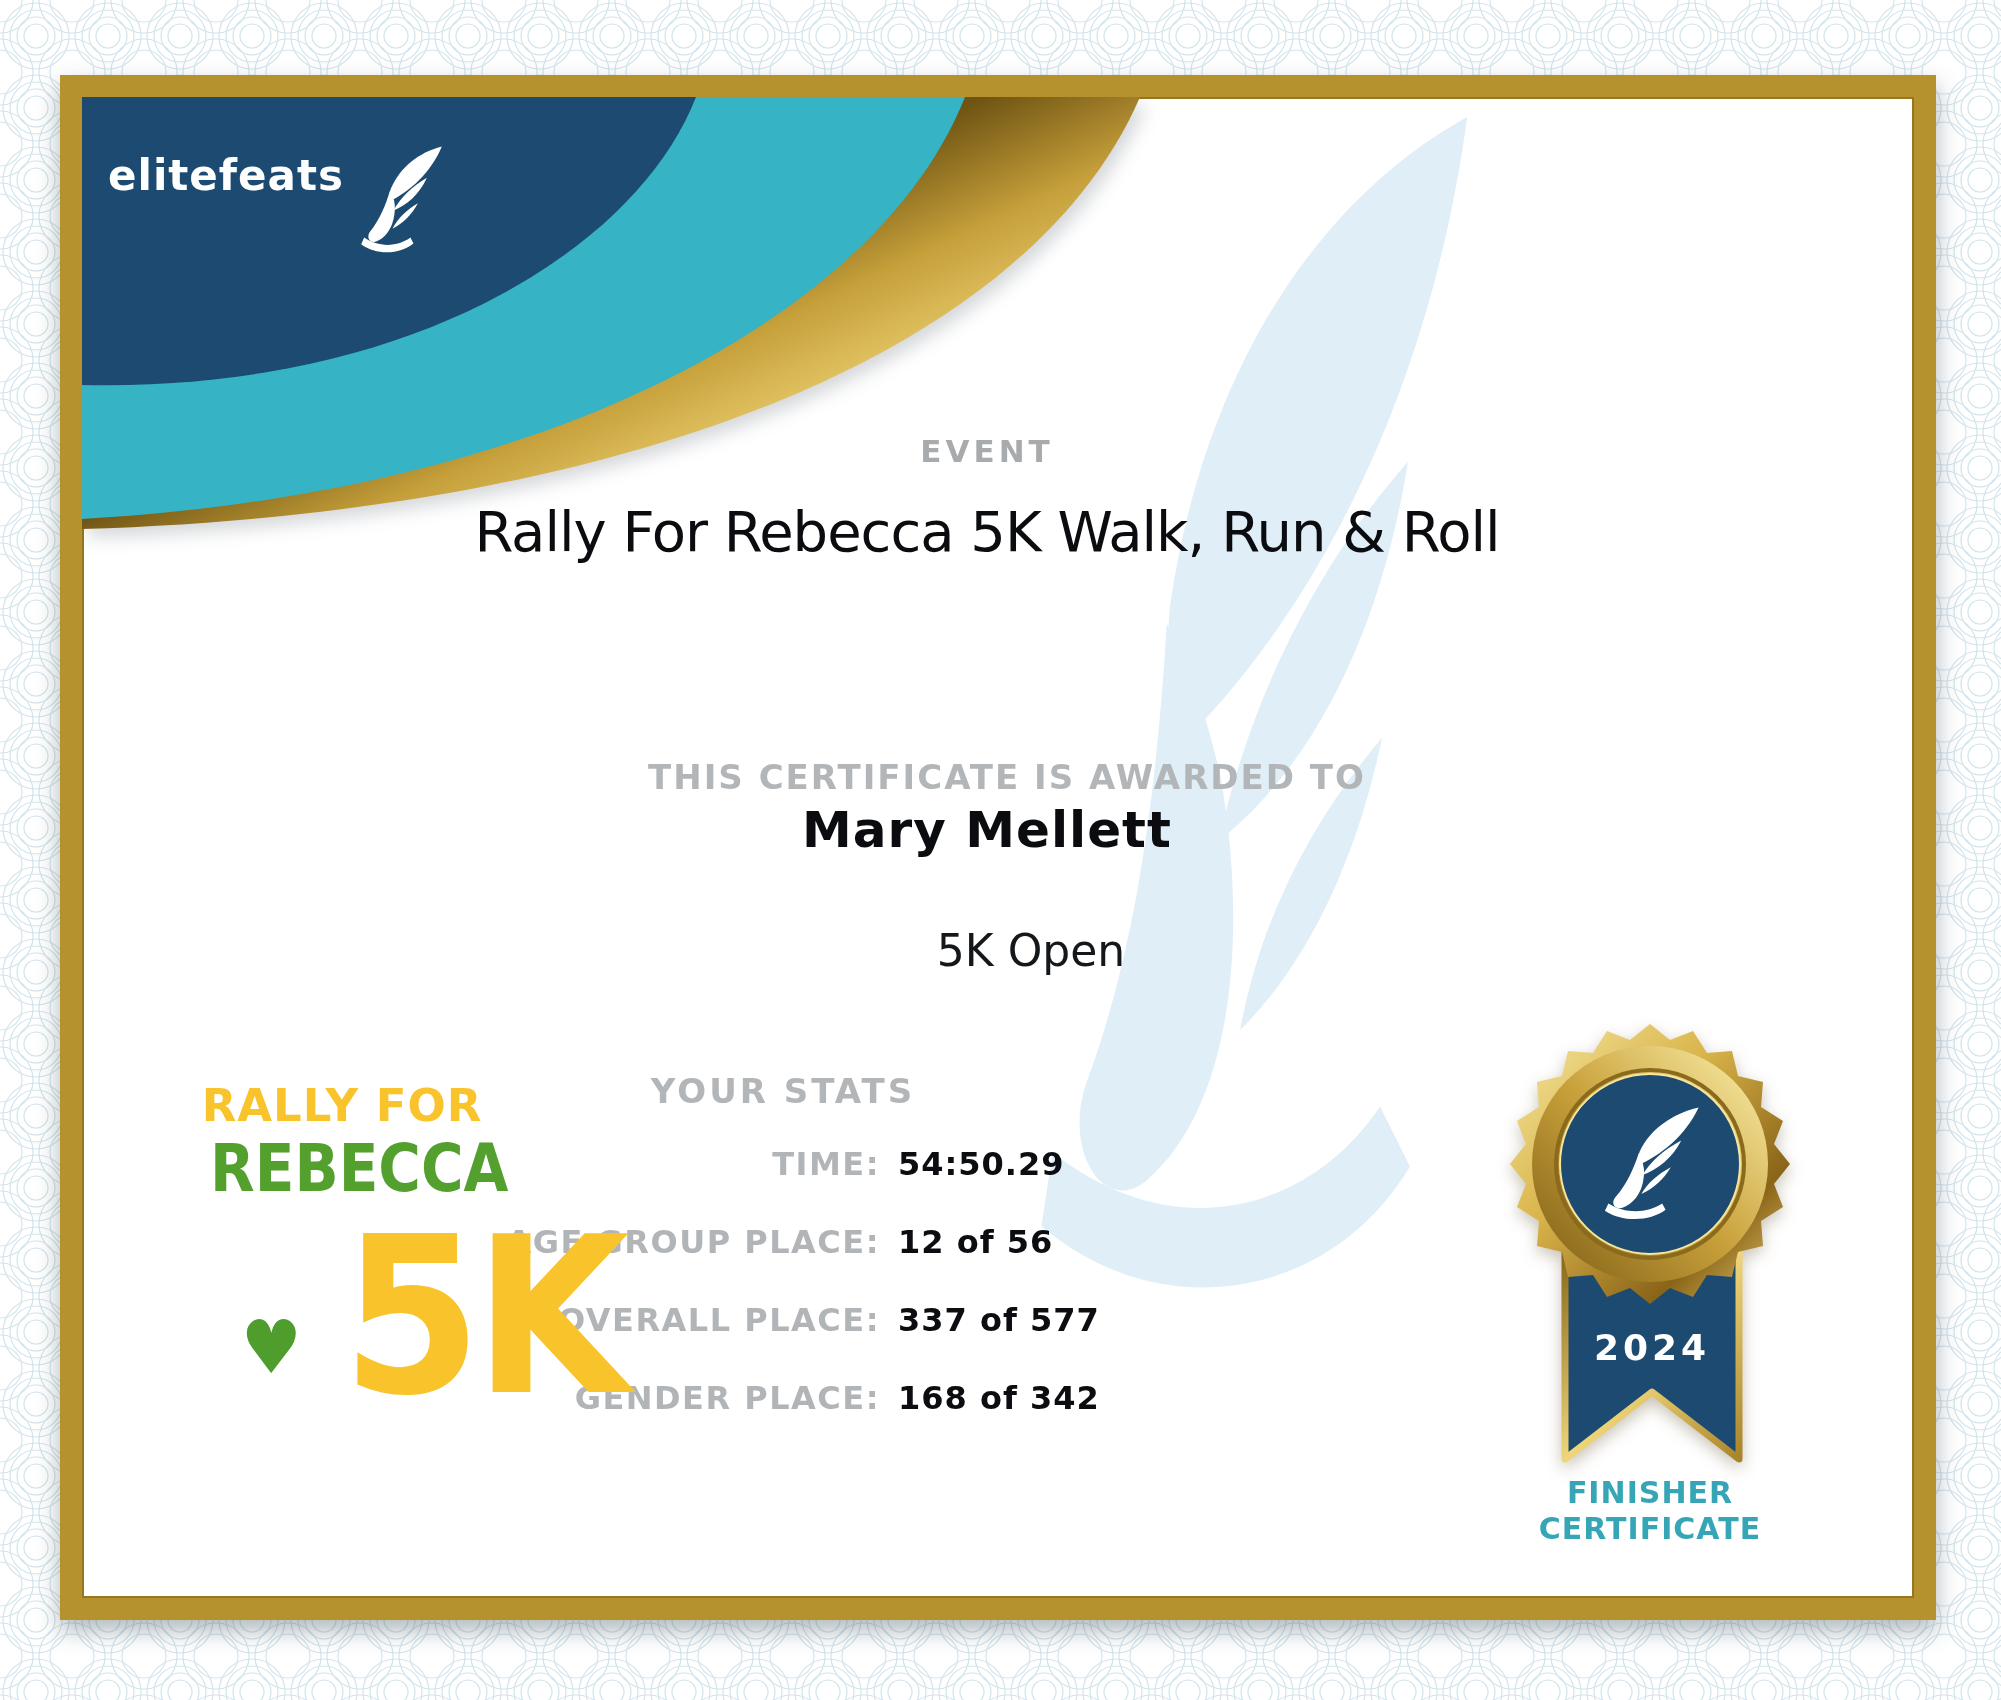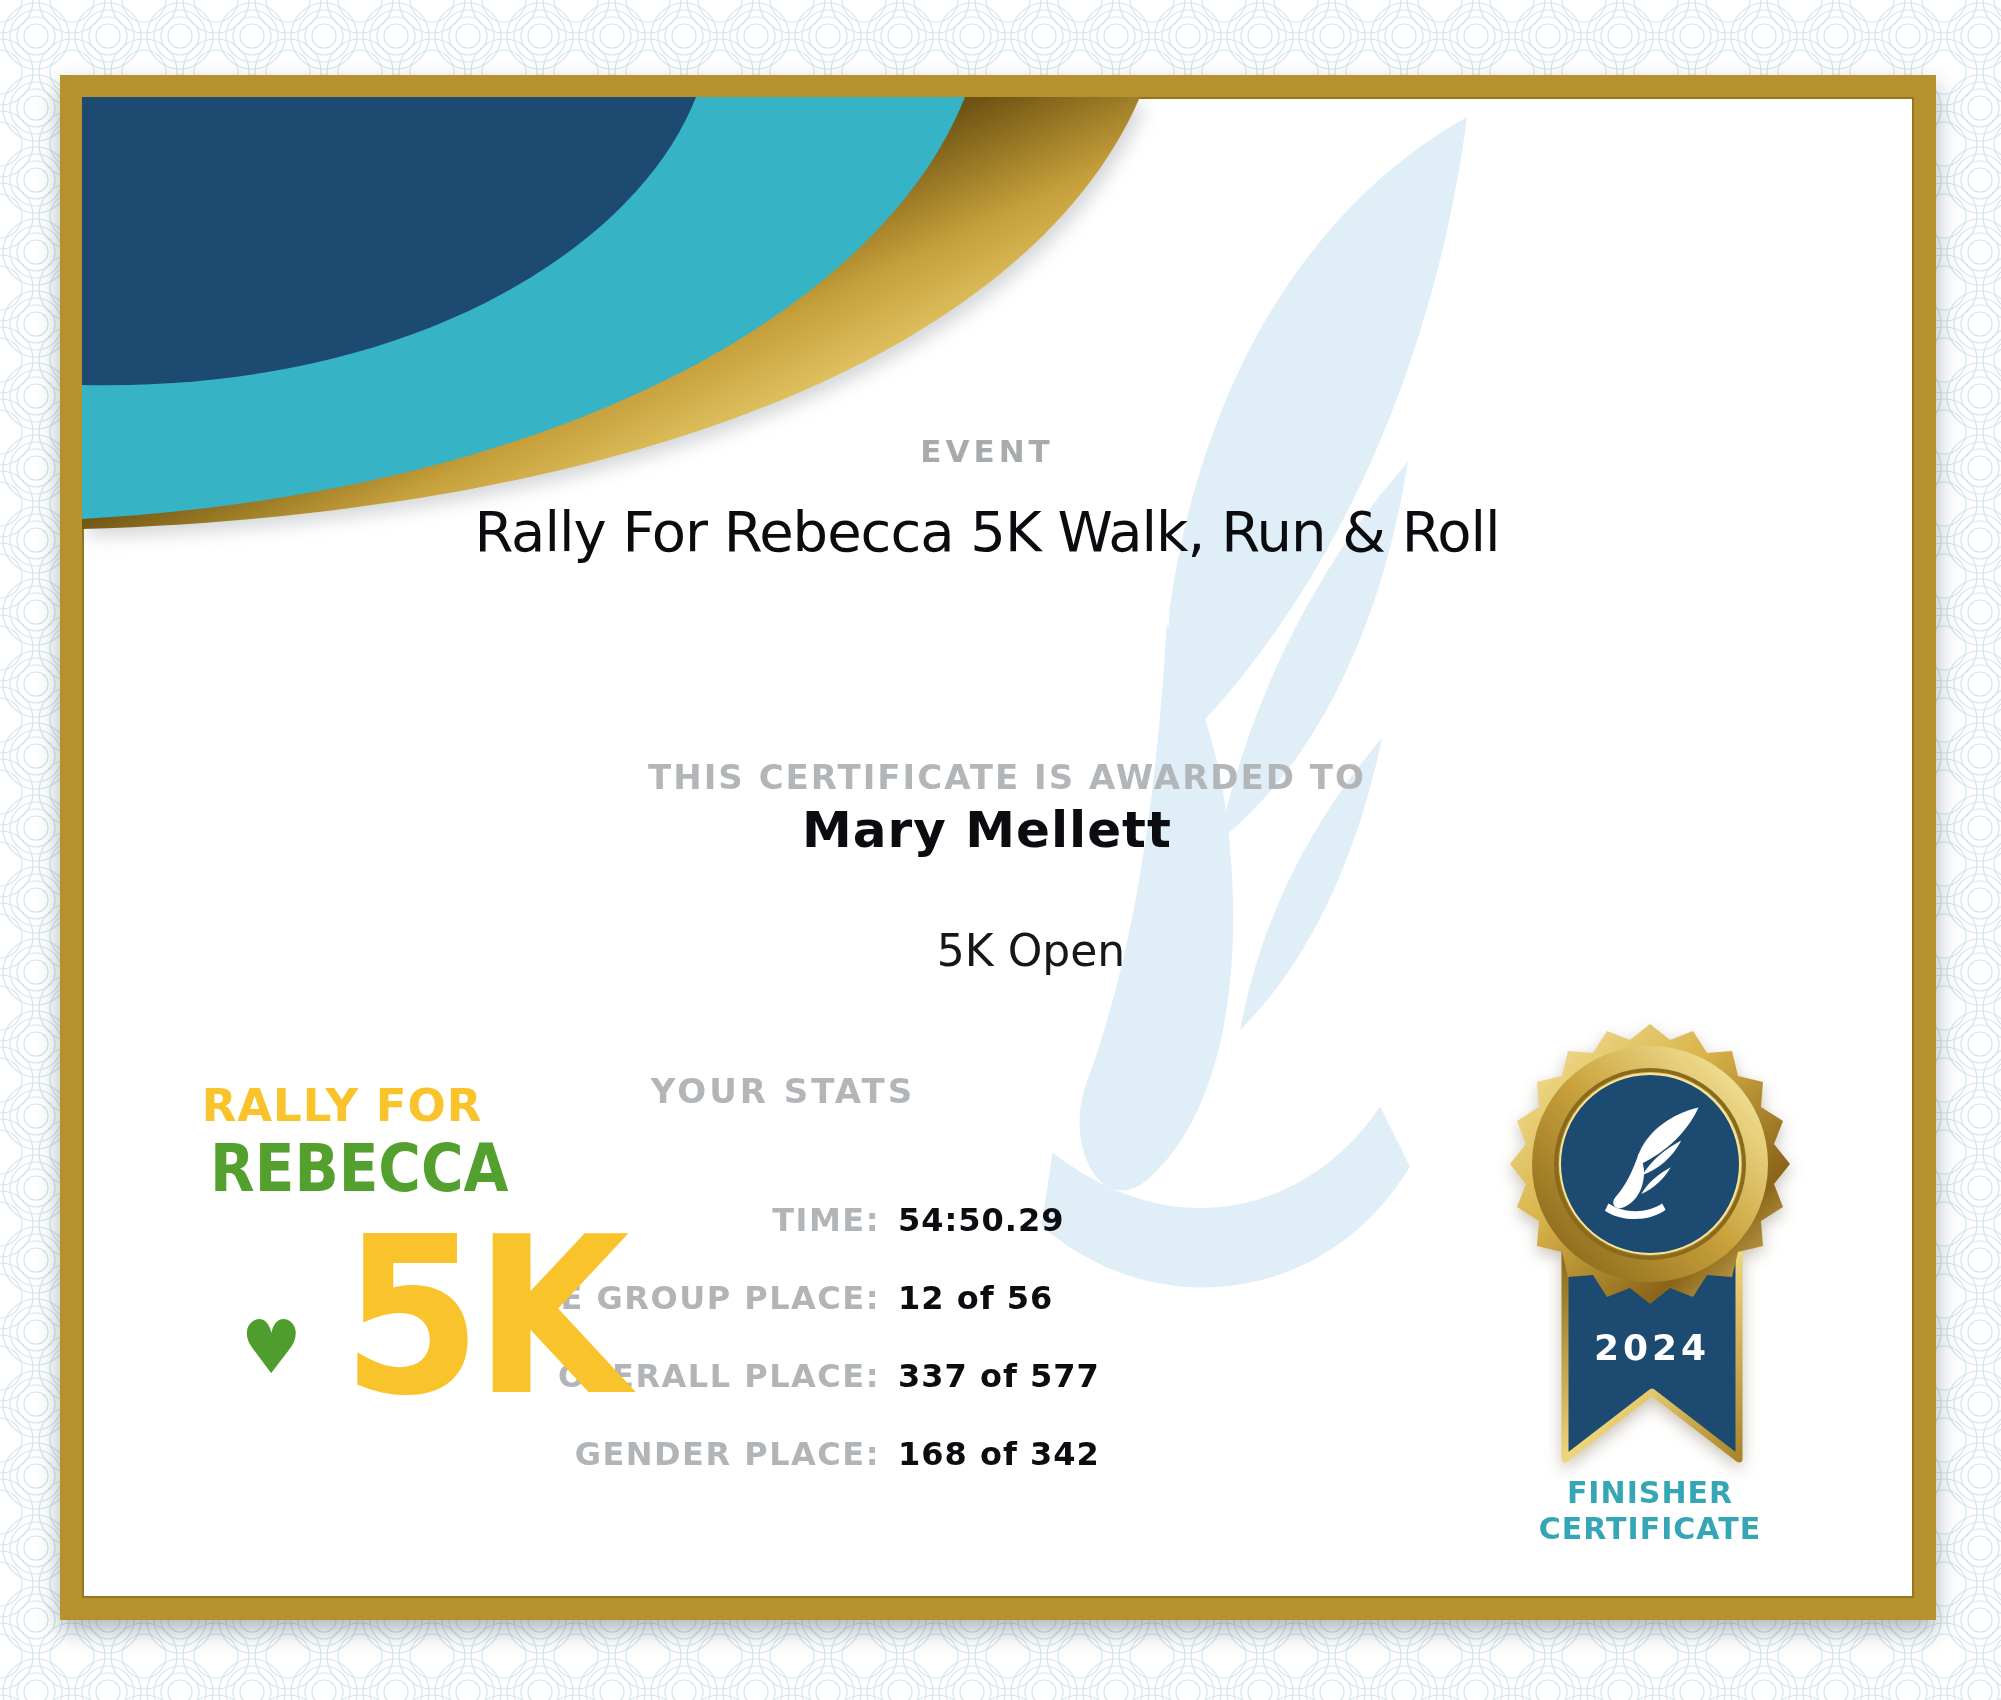--- a/index.html
+++ b/index.html
@@ -28,21 +28,21 @@
   .brand-icon{position:static;width:92px;height:112px;margin-left:10px;margin-top:2px;color:#ffffff;}
   
   .cline{left:0;width:1810px;text-align:center;}
   .event-label{top:336px;font-size:31px;font-weight:bold;color:#a8abad;letter-spacing:4px;}
   .event-name{top:402px;font-size:56px;font-weight:normal;color:#0a0c0f;letter-spacing:-1px;}
   .awarded-label{top:660px;font-size:34px;font-weight:bold;color:#b3b6b8;letter-spacing:2px;margin-left:20px;}
   .recipient{top:704px;font-size:50px;font-weight:bold;color:#0a0c0f;letter-spacing:1px;}
   .division{top:828px;font-size:44px;font-weight:400;color:#15181b;padding-left:44px;}
   .your-stats{top:974px;width:1402px;font-size:34px;font-weight:bold;color:#b3b6b8;letter-spacing:3px;}
   
-  .stats{left:342px;top:1104px;width:1200px;}
+  .stats{left:342px;top:1048px;width:1200px;}
   .stat-row{position:static;display:flex;align-items:baseline;height:48px;margin-bottom:30px;font-size:32px;}
   .stat-label{position:static;width:456px;text-align:right;color:#b2b5b8;font-weight:bold;letter-spacing:1.5px;}
   .stat-value{position:static;margin-left:18px;color:#0b0d10;font-weight:bold;letter-spacing:1px;}
   
   .rebecca{left:110px;top:986px;width:300px;text-align:center;font-weight:bold;line-height:1;}
   .rb1{position:static;display:block;font-size:45px;color:#f9c32b;letter-spacing:1px;}
   .rb2{position:static;display:block;font-size:66px;color:#54a02f;transform:scaleX(.88);margin-top:8px;}
   .rb3{position:relative;display:block;font-size:218px;color:#f9c32b;letter-spacing:-8px;margin-top:6px;transform:scaleX(.92);}
   .rb-heart{position:absolute;left:40px;top:102px;font-size:74px;color:#4f9e2d;letter-spacing:0;}
   
@@ -114,20 +114,26 @@
   <svg class="watermark" viewBox="0 0 120 150" preserveAspectRatio="none">
     <use href="#wf" width="120" height="150"></use>
   </svg>
 
   <svg class="corner" viewBox="0 0 1120 560">
     <path d="M0,0 L1058,0 C950,250 560,415 0,432 Z" fill="url(#gCorner)"></path>
     <path d="M0,0 L883,0 C800,210 480,395 0,422 Z" fill="#36b3c5"></path>
     <path d="M0,0 L614,0 C556,150 330,295 0,288 Z" fill="#1c4a70"></path>
   </svg>
 
+  <div class="brand">
+    <span class="brand-name">elitefeats</span>
+    <svg class="brand-icon" viewBox="0 0 120 150">
+      <use href="#wf" width="120" height="150"></use>
+    </svg>
+  </div>
 
   <div class="cline event-label">EVENT</div>
   <div class="cline event-name">Rally For Rebecca 5K Walk, Run &amp; Roll</div>
   <div class="cline awarded-label">THIS CERTIFICATE IS AWARDED TO</div>
   <div class="cline recipient">Mary Mellett</div>
   <div class="cline division">5K Open</div>
   <div class="cline your-stats">YOUR STATS</div>
 
   <div class="stats">
     <div class="stat-row">

